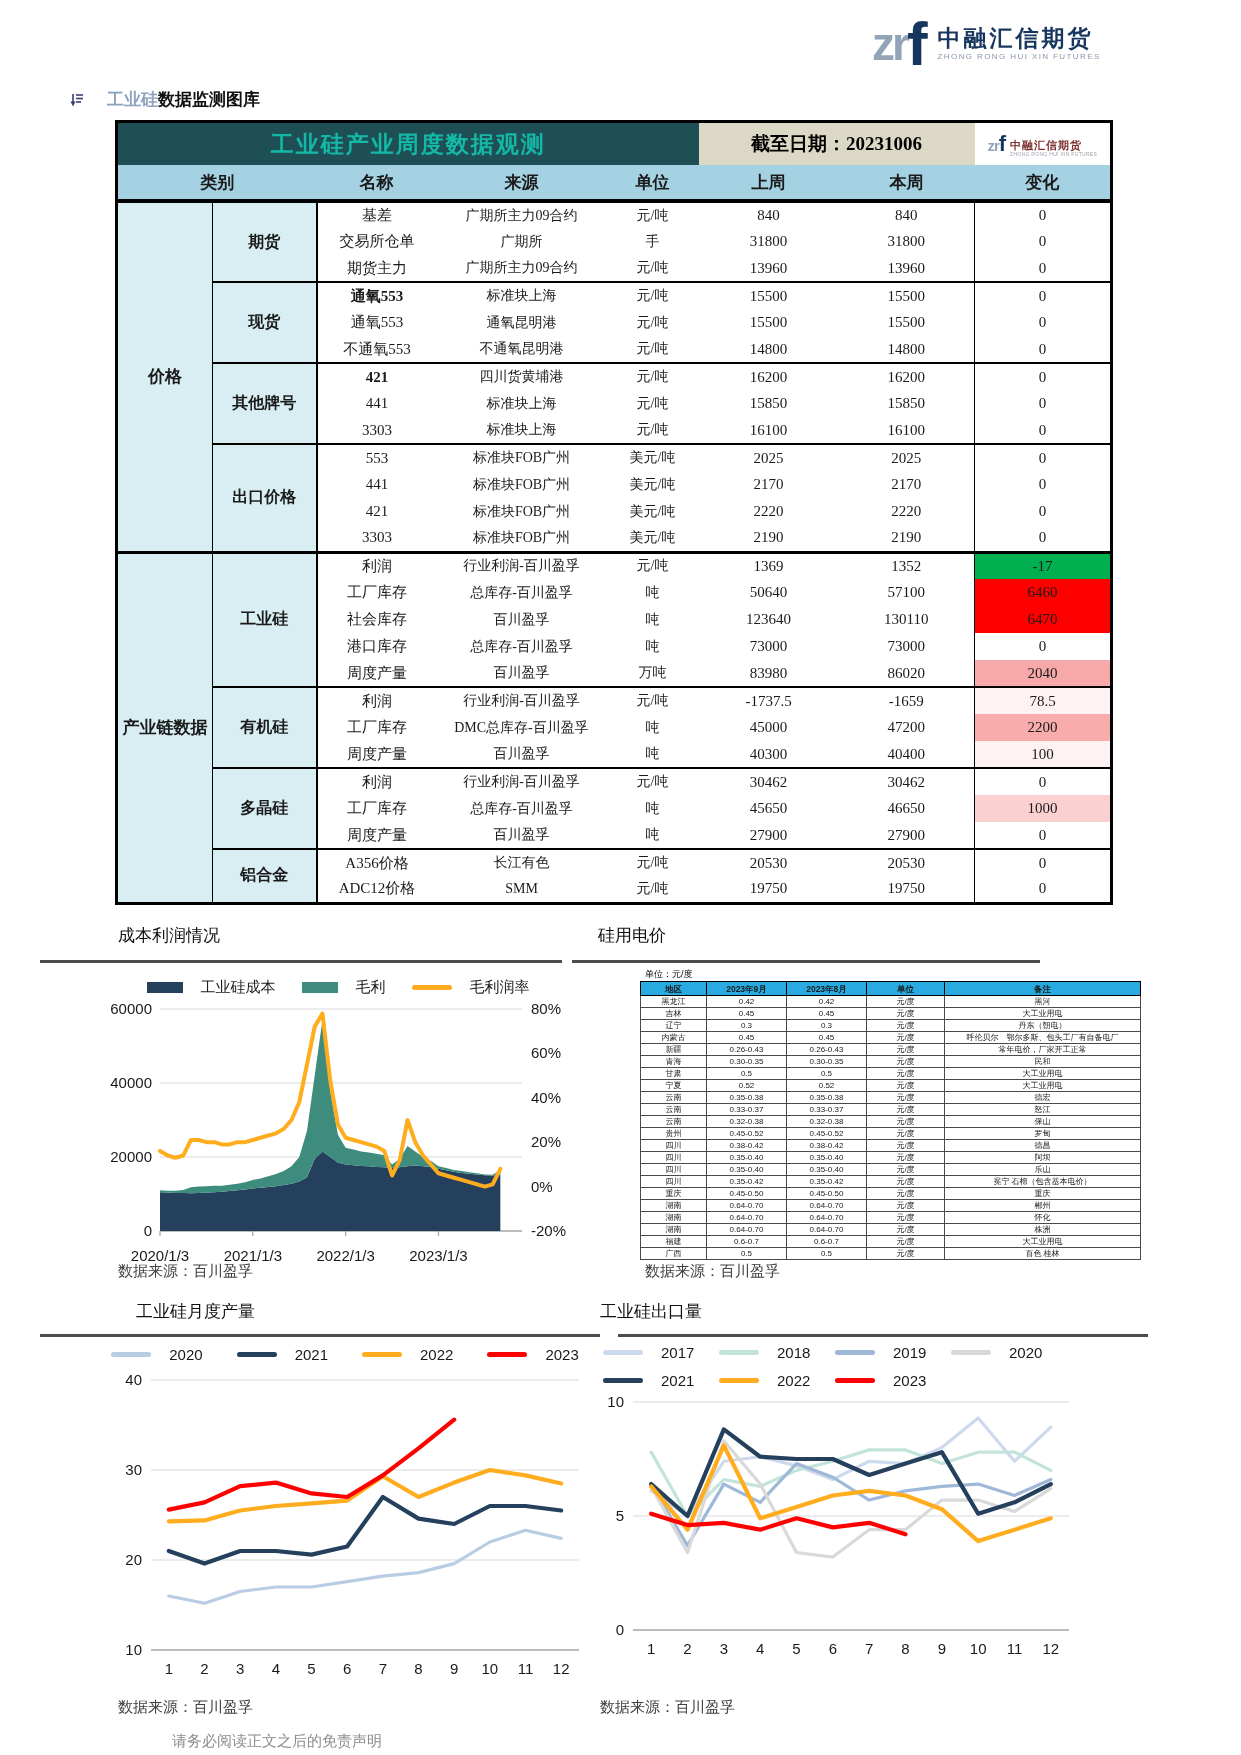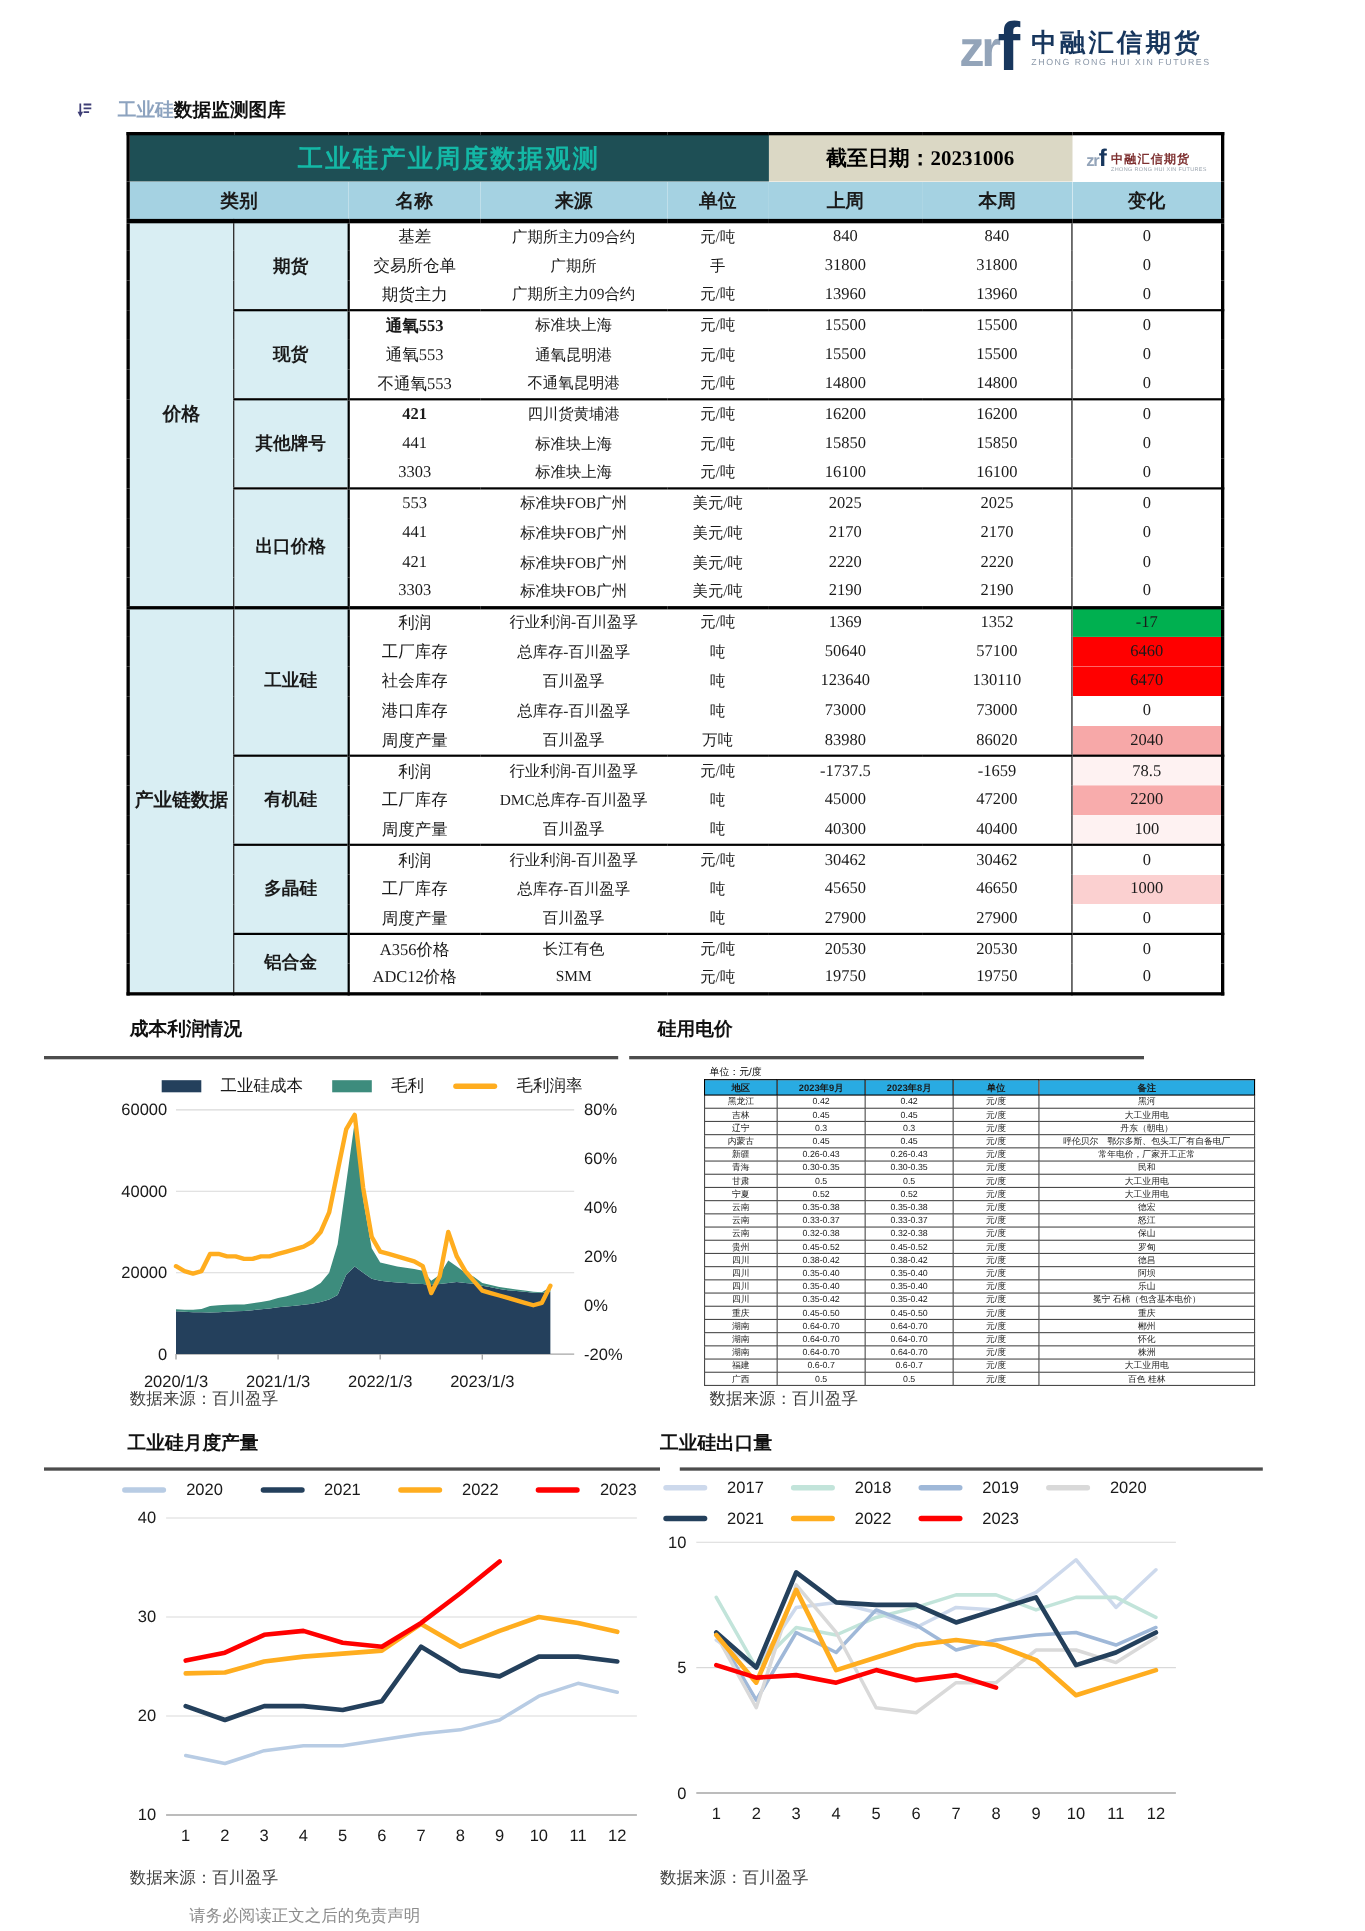--- a/index.html
+++ b/index.html
@@ -37,21 +37,21 @@
   td.cat2{background:#D9EEF3;font-size:16px;font-weight:bold;border-right:2px solid #000;margin-left:16px;}
   td.c-nm,td.c-src,td.c-un,td.c-num,td.c-chg{font-family:"Liberation Serif",serif;font-size:15px;}
   td.c-src{font-size:14px;}
   td.c-un{font-size:14px;}
   td.c-chg{border-left:1.5px solid #000;}
   td.bold{font-weight:bold;}
   tr.grp-start td{border-top:3px solid #000;}
   tr.sub-start td{border-top:2px solid #000;}
 
   
-  .panel-title{position:absolute;font-size:17px;font-weight:bold;color:#111;}
+  .panel-title{position:absolute;font-size:17px;font-weight:normal;color:#111;}
   .divider{position:absolute;height:3px;background:#4d4d4d;}
 
   
   .chart-panel{position:absolute;}
   .legend-row{display:flex;justify-content:center;align-items:center;gap:26px;height:24px;}
   .legend-grid{display:grid;grid-template-columns:repeat(4,116px);row-gap:8px;justify-content:center;height:48px;}
   .lg-item{display:flex;align-items:center;gap:18px;}
   .lg-label{font-size:15px;color:#1a1a1a;}
   .sw-area{width:36px;height:11px;display:inline-block;}
   .sw-line{width:40px;height:5px;border-radius:3px;display:inline-block;}
@@ -566,21 +566,21 @@
         <td>广西</td>
         <td>0.5</td>
         <td>0.5</td>
         <td>元/度</td>
         <td>百色 桂林</td>
       </tr>
     </tbody>
 </table>
 <div class="src-note" style="top:1262px;left:645px;">数据来源：百川盈孚</div>
 
-<div class="panel-title" style="top:1300px;left:116px;">工业硅月度产量</div>
+<div class="panel-title" style="top:1300px;left:136px;">工业硅月度产量</div>
 <div class="panel-title" style="top:1300px;left:600px;">工业硅出口量</div>
 <div class="divider" style="top:1334px;left:40px;width:560px;"></div>
 <div class="divider" style="top:1334px;left:618px;width:530px;"></div>
 
 <div class="chart-panel" style="top:1342px;left:95px;width:500px;">
   <div class="legend-row" style="gap:34px;">
       <span class="lg-item">
         <span class="sw-line" style="background: rgb(184, 204, 228);"></span>
         <span class="lg-label">2020</span>
       </span>

